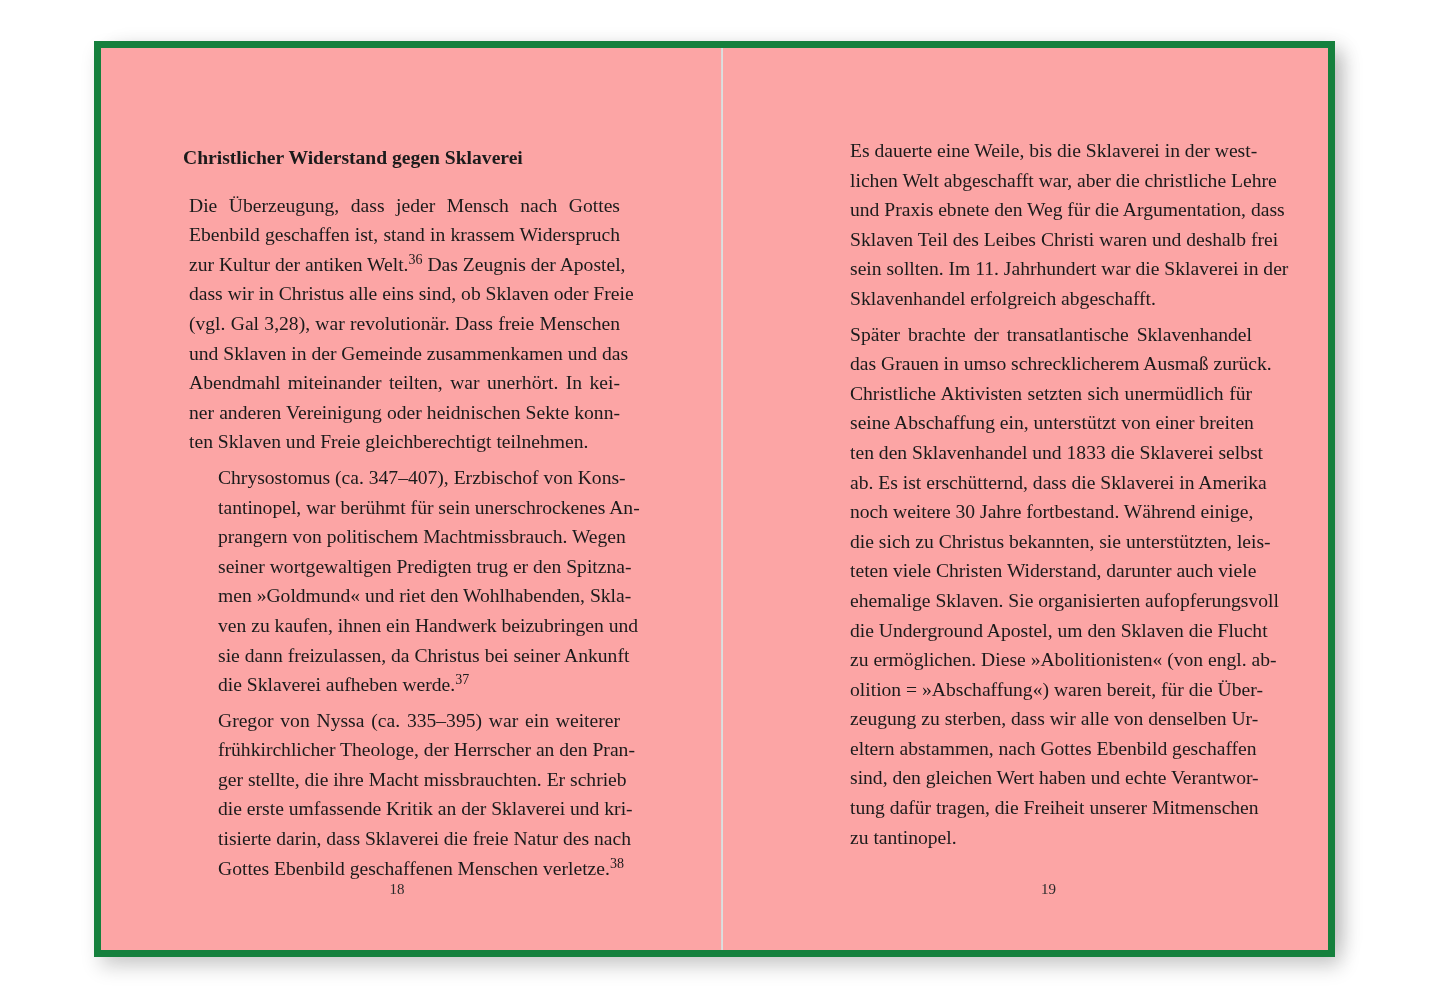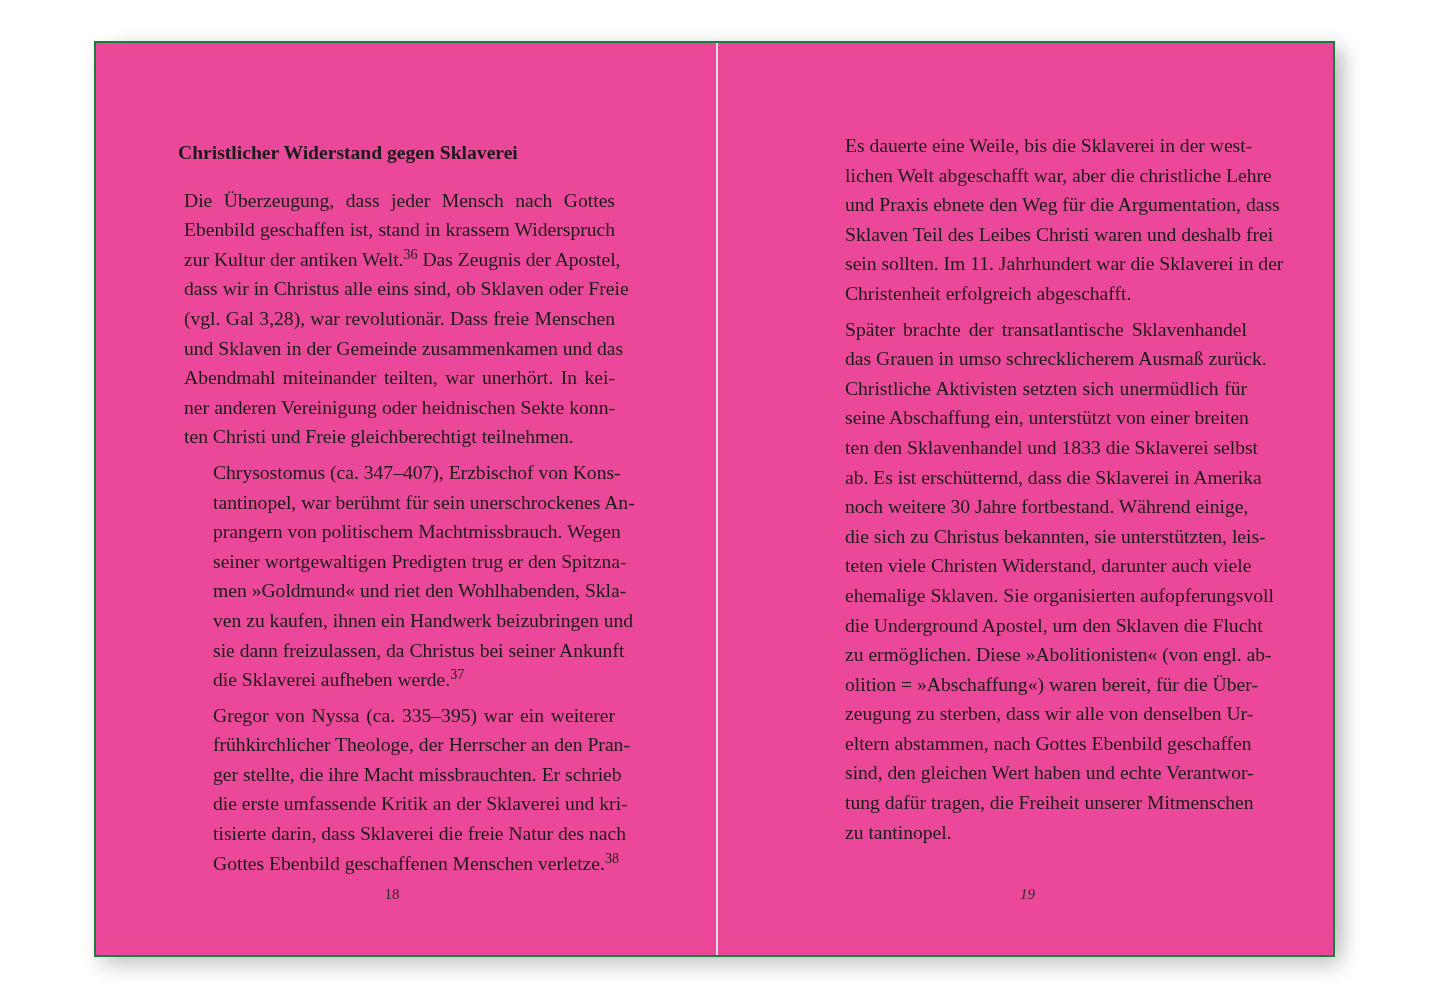--- a/index.html
+++ b/index.html
@@ -14,22 +14,22 @@
       overflow: hidden;
       font-family: "Liberation Serif", "DejaVu Serif", serif;
       color: #1b1b1b;
     }
     .spread {
       position: absolute;
       left: 94px;
       top: 41px;
       width: 1241px;
       height: 916px;
-      background: #ec4899;
-      border: 2px solid #15803d;
+      background: #fca5a5;
+      border: 7px solid #15803d;
       box-sizing: border-box;
       box-shadow: 6px 10px 18px rgba(0,0,0,0.18), 14px 0 22px -8px rgba(0,0,0,0.16);
     }
     .gutter {
       position: absolute;
       left: 620px;
       top: 0;
       width: 2px;
       height: 100%;
       background: linear-gradient(to right, #e4e4e4, #cfcfcf, #ededed);
@@ -81,42 +81,42 @@
     }
     .page-number {
       position: absolute;
       bottom: 52px;
       width: 100%;
       text-align: center;
       font-size: 15px;
       color: #2a2a2a;
     }
     .page.left .page-number { left: -14px; }
-    .page.right .page-number { left: 0px; font-style: italic; }
+    .page.right .page-number { left: 16px; }
   </style>
 </head>
 <body>
 
 <div class="spread">
   <div class="gutter"></div>
 
   <div class="page left">
     <div class="text-block">
       <div class="heading">Christlicher Widerstand gegen Sklaverei</div>
 
       <p class="para">
         <span class="line">Die Überzeugung, dass jeder Mensch nach Gottes</span>
         <span class="line">Ebenbild geschaffen ist, stand in krassem Widerspruch</span>
         <span class="line"><span>zur Kultur der antiken Welt.</span><sup>36</sup><span> Das Zeugnis der Apostel,</span></span>
         <span class="line">dass wir in Christus alle eins sind, ob Sklaven oder Freie</span>
         <span class="line">(vgl. Gal 3,28), war revolutionär. Dass freie Menschen</span>
         <span class="line">und Sklaven in der Gemeinde zusammenkamen und das</span>
         <span class="line">Abendmahl miteinander teilten, war unerhört. In kei-</span>
         <span class="line">ner anderen Vereinigung oder heidnischen Sekte konn-</span>
-        <span class="line last">ten Christi und Freie gleichberechtigt teilnehmen.</span>
+        <span class="line last">ten Sklaven und Freie gleichberechtigt teilnehmen.</span>
       </p>
 
       <p class="para indent">
         <span class="line">Chrysostomus (ca. 347–407), Erzbischof von Kons-</span>
         <span class="line">tantinopel, war berühmt für sein unerschrockenes An-</span>
         <span class="line">prangern von politischem Machtmissbrauch. Wegen</span>
         <span class="line">seiner wortgewaltigen Predigten trug er den Spitzna-</span>
         <span class="line">men »Goldmund« und riet den Wohlhabenden, Skla-</span>
         <span class="line">ven zu kaufen, ihnen ein Handwerk beizubringen und</span>
         <span class="line">sie dann freizulassen, da Christus bei seiner Ankunft</span>
@@ -136,21 +136,21 @@
   </div>
 
   <div class="page right">
     <div class="text-block">
       <p class="para indent">
         <span class="line">Es dauerte eine Weile, bis die Sklaverei in der west-</span>
         <span class="line">lichen Welt abgeschafft war, aber die christliche Lehre</span>
         <span class="line">und Praxis ebnete den Weg für die Argumentation, dass</span>
         <span class="line">Sklaven Teil des Leibes Christi waren und deshalb frei</span>
         <span class="line">sein sollten. Im 11. Jahrhundert war die Sklaverei in der</span>
-        <span class="line last">Christenheit erfolgreich abgeschafft.</span>
+        <span class="line last">Sklavenhandel erfolgreich abgeschafft.</span>
       </p>
 
       <p class="para indent">
         <span class="line">Später brachte der transatlantische Sklavenhandel</span>
         <span class="line">das Grauen in umso schrecklicherem Ausmaß zurück.</span>
         <span class="line">Christliche Aktivisten setzten sich unermüdlich für</span>
         <span class="line">seine Abschaffung ein, unterstützt von einer breiten</span>
         <span class="line">ten den Sklavenhandel und 1833 die Sklaverei selbst</span>
         <span class="line">ab. Es ist erschütternd, dass die Sklaverei in Amerika</span>
         <span class="line">noch weitere 30 Jahre fortbestand. Während einige,</span>

